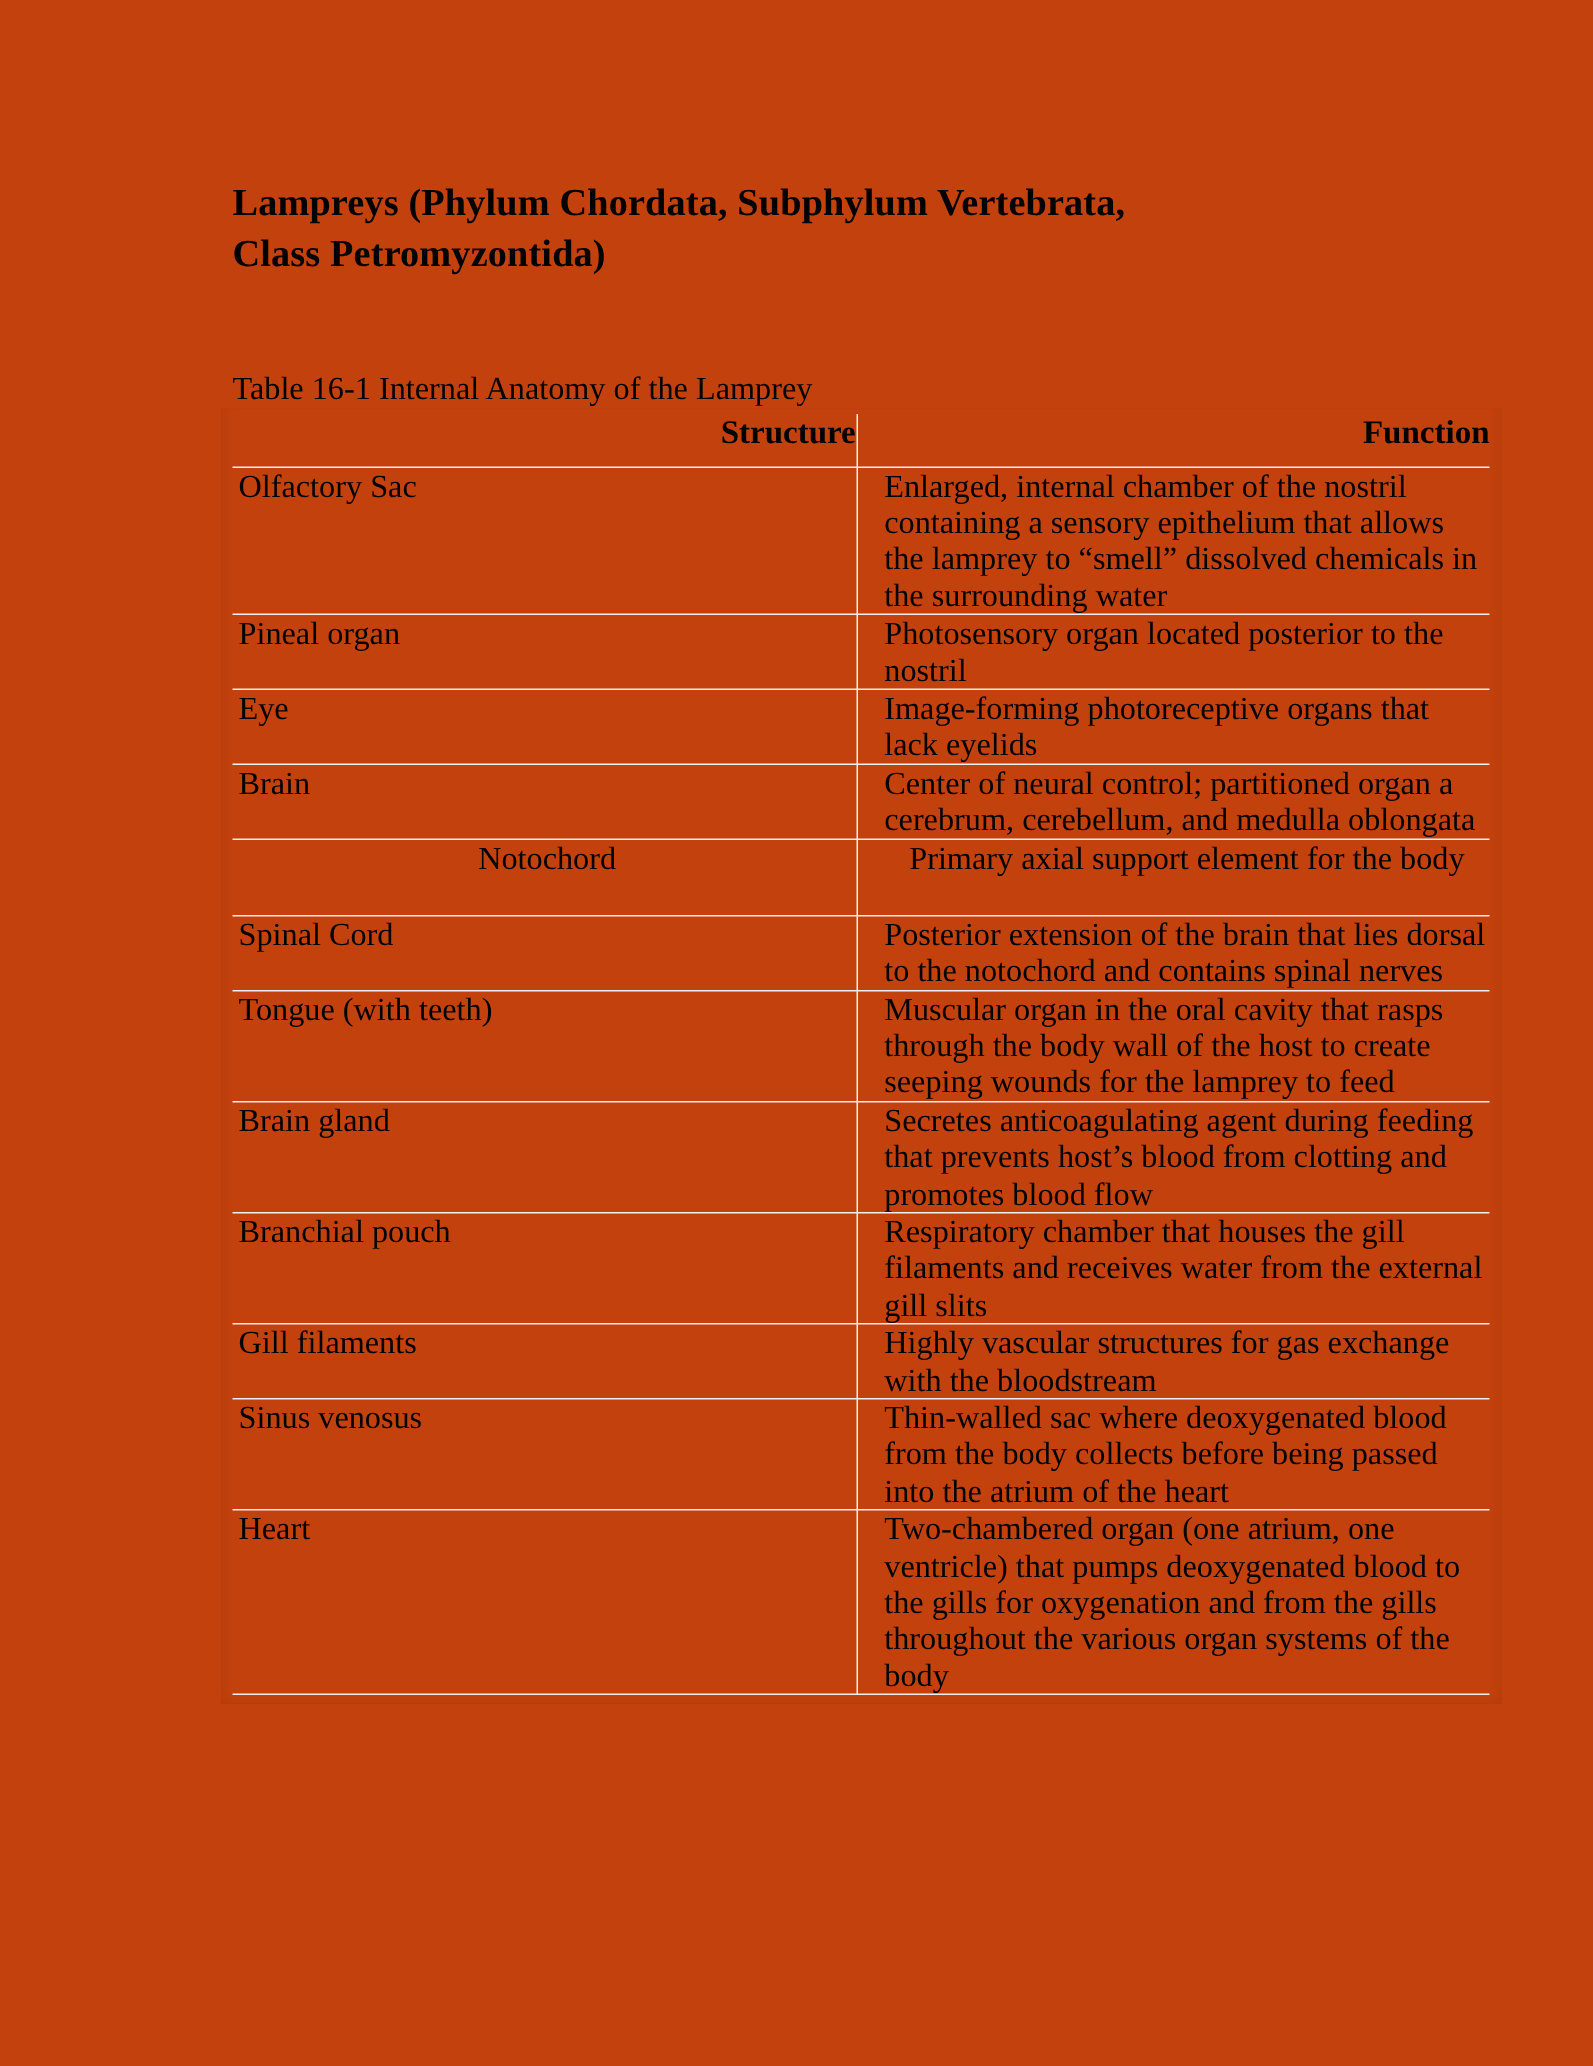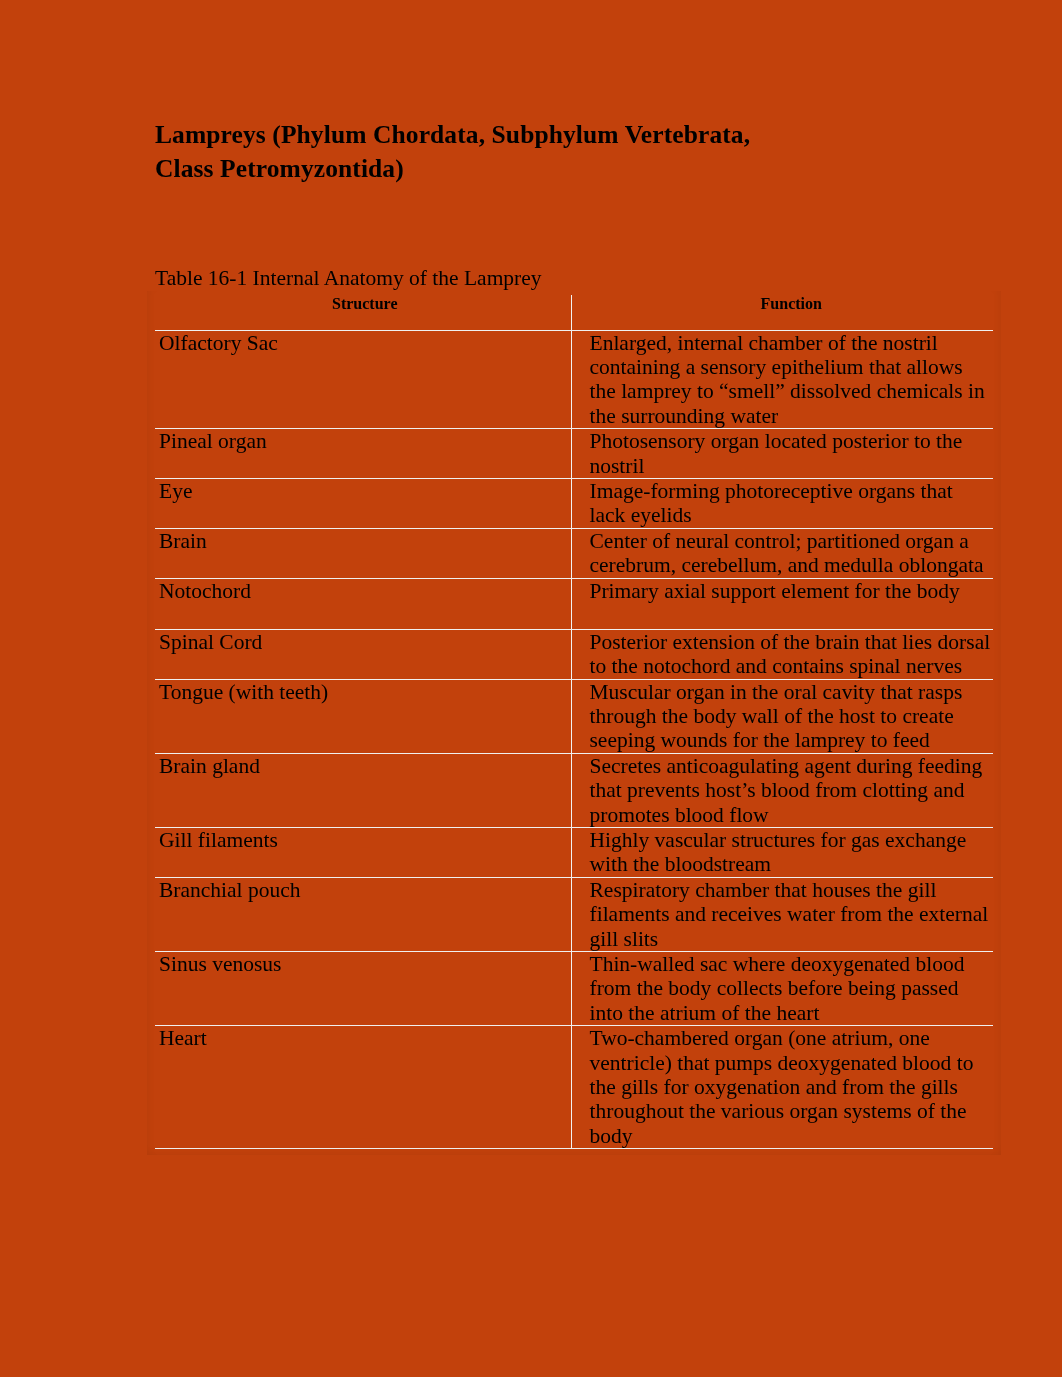--- a/index.html
+++ b/index.html
@@ -32,21 +32,21 @@
     font-size: 25.5px;
     font-weight: bold;
     line-height: 1.33;
     margin: 0;
     letter-spacing: 0.1px;
     width: 660px;
   }
   .table-caption {
     font-size: 21.5px;
     line-height: 1.2;
-    margin-top: 80px;
+    margin-top: 61px;
     margin-bottom: 3px;
     white-space: nowrap;
   }
 
   
   table.anatomy {
     border-collapse: collapse;
     width: 838px;
     table-layout: fixed;
     margin: 0;
@@ -59,37 +59,37 @@
     vertical-align: top;
     padding: 0 0 0 4px;
     font-size: 21.5px;
     line-height: 1.135;
     
     border-bottom: 1px solid #f0f0f0;
     background-clip: padding-box;
   }
   table.anatomy th {
     font-weight: bold;
-    text-align: center;
-    font-size: 16px;
+    text-align: right;
+    font-size: 22px;
     padding-bottom: 3px;
     height: 32px;
   }
   table.anatomy td.fn {
     padding-left: 18px;
   }
   table.anatomy th.fn {
     padding-left: 18px;
   }
   
   table.anatomy td.st,
   table.anatomy th.st {
     border-right: 1px solid #f2f2f2;
   }
-  tr.r-pad td { padding-bottom: 26px; }
+  tr.r-pad td { padding-bottom: 26px; text-align: center; }
 
   
   .table-wrap {
     position: relative;
   }
   .table-wrap::before {
     content: "";
     position: absolute;
     left: -8px; top: -4px;
     width: 854px; height: calc(100% + 10px);
@@ -148,26 +148,26 @@
             </tr>
             <tr>
               <td class="st">Tongue (with teeth)</td>
               <td class="fn">Muscular organ in the oral cavity that rasps through the body wall of the host to create seeping wounds for the lamprey to feed</td>
             </tr>
             <tr>
               <td class="st">Brain gland</td>
               <td class="fn">Secretes anticoagulating agent during feeding that prevents host’s blood from clotting and promotes blood flow</td>
             </tr>
             <tr>
+              <td class="st">Branchial pouch</td>
+              <td class="fn">Respiratory chamber that houses the gill filaments and receives water from the external gill slits</td>
+            </tr>
+            <tr>
               <td class="st">Gill filaments</td>
               <td class="fn">Highly vascular structures for gas exchange with the bloodstream</td>
-            </tr>
-            <tr>
-              <td class="st">Branchial pouch</td>
-              <td class="fn">Respiratory chamber that houses the gill filaments and receives water from the external gill slits</td>
             </tr>
             <tr>
               <td class="st">Sinus venosus</td>
               <td class="fn">Thin-walled sac where deoxygenated blood from the body collects before being passed into the atrium of the heart</td>
             </tr>
             <tr>
               <td class="st">Heart</td>
               <td class="fn">Two-chambered organ (one atrium, one ventricle) that pumps deoxygenated blood to the gills for oxygenation and from the gills throughout the various organ systems of the body</td>
             </tr>
           </tbody>

